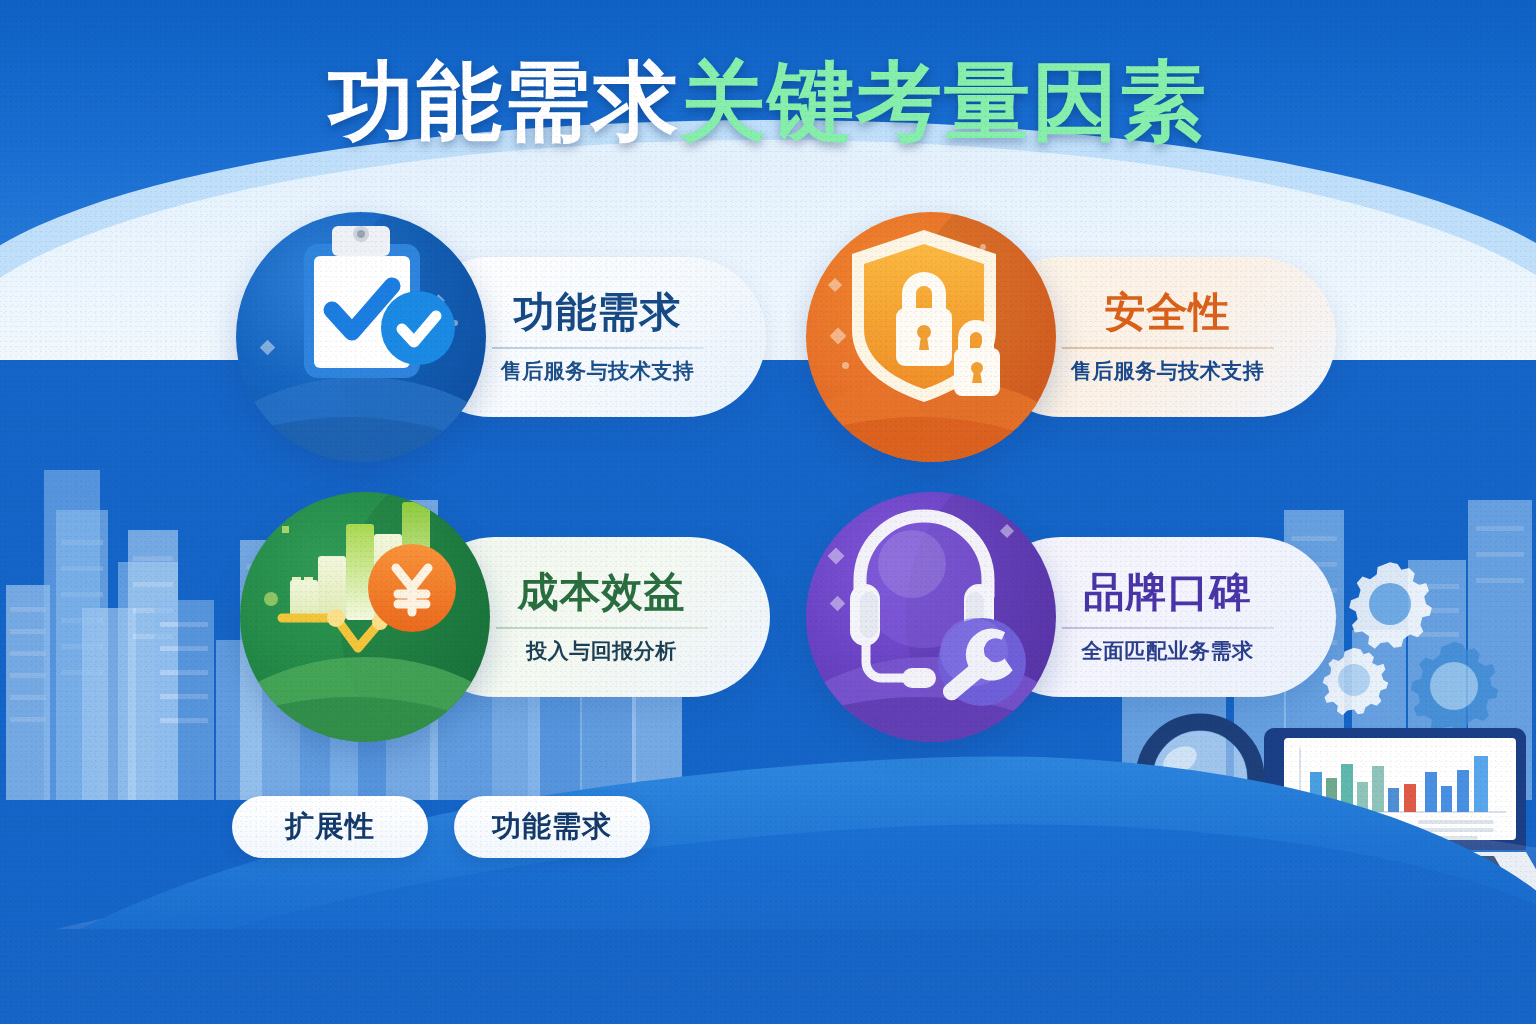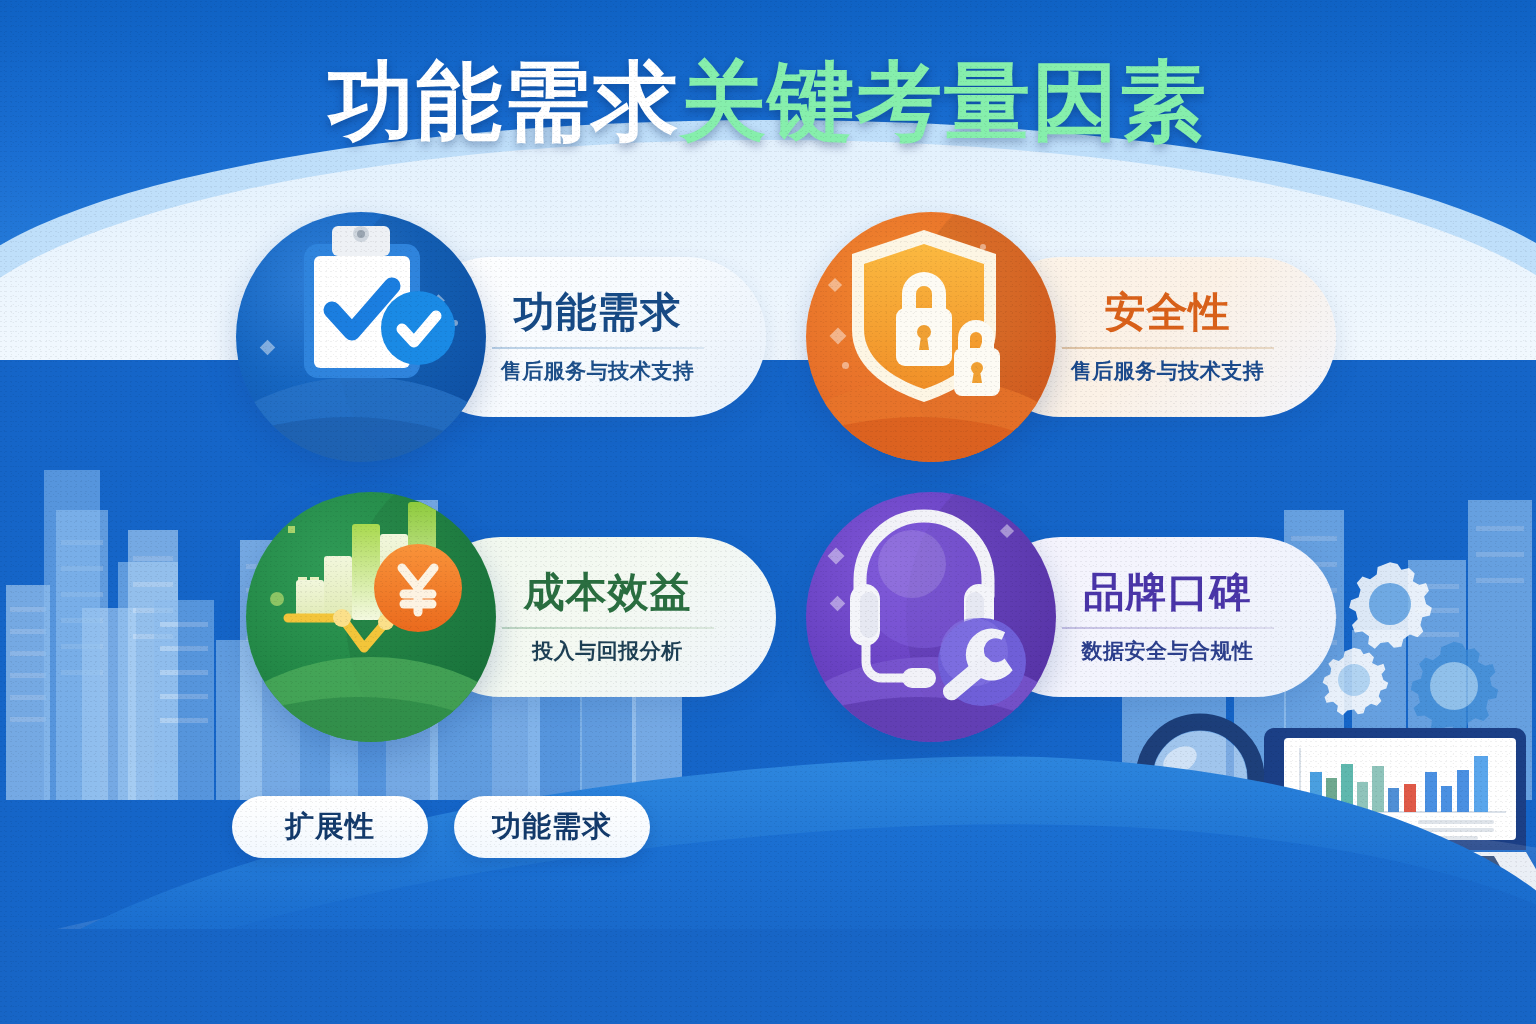--- a/index.html
+++ b/index.html
@@ -88,21 +88,21 @@
     font-family:"DejaVu Sans","Liberation Sans",sans-serif;
   }
   .title .w{color:#ffffff;}
   .title .o{color:#86efac;}
 
   
   .cards{position:absolute;left:236px;top:212px;width:1130px;height:520px;}
   .card{position:absolute;width:530px;height:250px;}
   .card.c1{left:0;top:0;}
   .card.c2{left:570px;top:0;}
-  .card.c3{left:10px;top:280px;}
+  .card.c3{left:4px;top:280px;}
   .card.c4{left:570px;top:280px;}
 
   .pill{
     position:absolute;left:175px;top:45px;width:355px;height:160px;
     border-radius:80px;
     box-shadow:0 10px 26px rgba(20,70,140,.13);
     display:flex;flex-direction:column;align-items:center;justify-content:center;
     padding-left:18px;box-sizing:border-box;
   }
   .pill .ttl{
@@ -490,21 +490,21 @@
             </g>
           </svg>
         </div>
       </div>
     </div>
 
     <div class="card c4">
       <div class="pill">
         <div class="ttl">品牌口碑</div>
         <div class="rule"></div>
-        <div class="sub">数据安全与合规性</div>
+        <div class="sub">全面匹配业务需求</div>
       </div>
       <div class="circ">
         <div class="sheen"></div>
         <div class="hill"></div>
         <div class="hill2"></div>
         <div class="spark d" style="left:24px;top:58px;width:12px;height:12px;"></div>
         <div class="spark d" style="left:26px;top:106px;width:11px;height:11px;"></div>
         <div class="spark d" style="left:196px;top:34px;width:10px;height:10px;"></div>
         <div class="ic">
           <svg width="250" height="250" viewBox="0 0 250 250">

